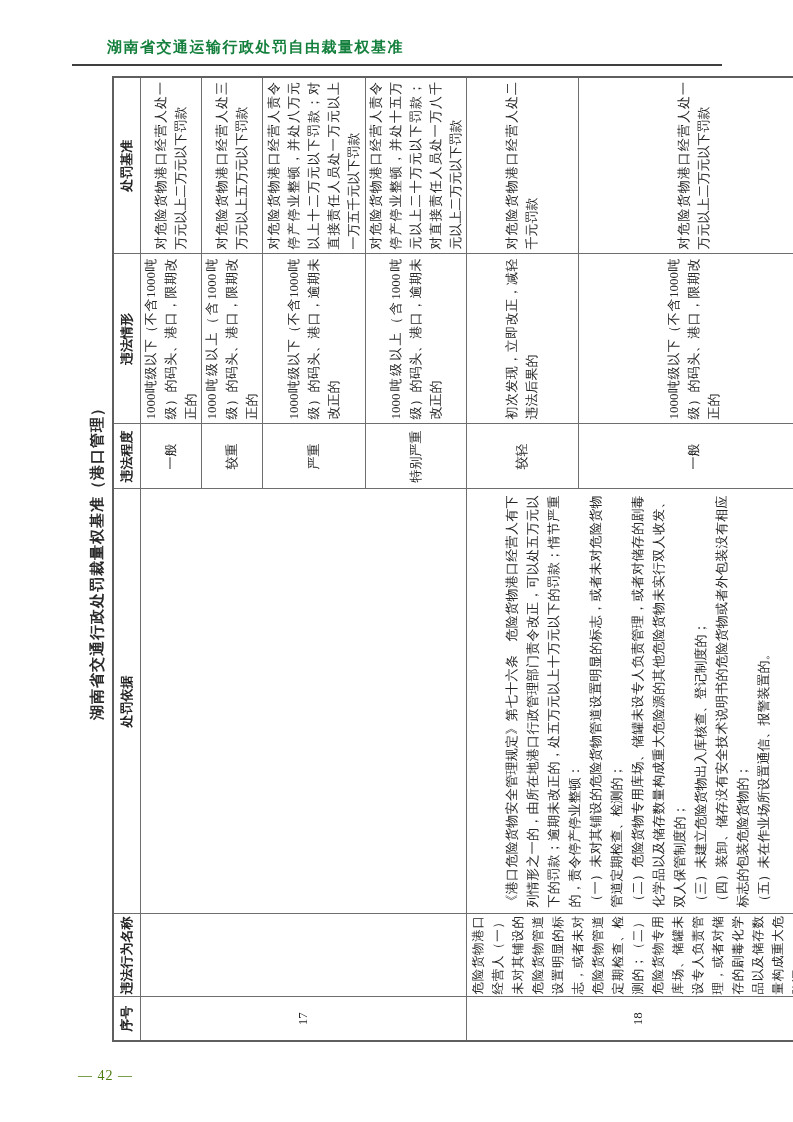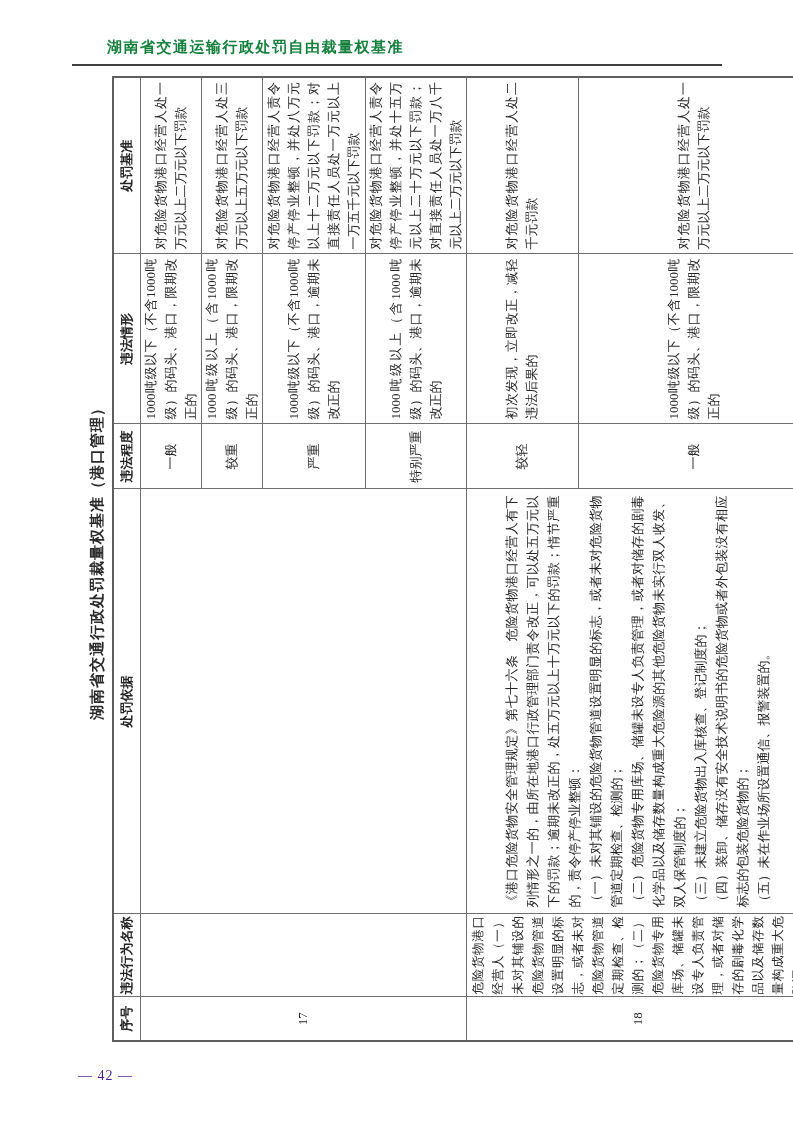--- a/index.html
+++ b/index.html
@@ -12,21 +12,21 @@
   .doc-header {
     position:absolute; left:76px; top:38px;
     font-size:15px; font-weight:bold; letter-spacing:1.5px; color:#15803d;margin-left:31px;
   }
   .header-rule {
     position:absolute; left:72px; top:64px; width:650px; height:2px;
     background:#3f3f3f;
   }
   .page-footer {
     position:absolute; left:78px; top:1068px;
-    font-size:14px; letter-spacing:1px; color:#4c1d95;
+    font-size:14px; letter-spacing:1px; color:#4d7c0f;
   }
   
   .rot-wrap {
     position:absolute; left:86px; top:1042px; width:964px; height:616px;
     transform:rotate(-90deg); transform-origin:0 0;
   }
   .tbl-title {
     height:26px; line-height:22px; text-align:center;
     font-size:15px; font-weight:bold; letter-spacing:1px; color:#2a2a2a;
   }

